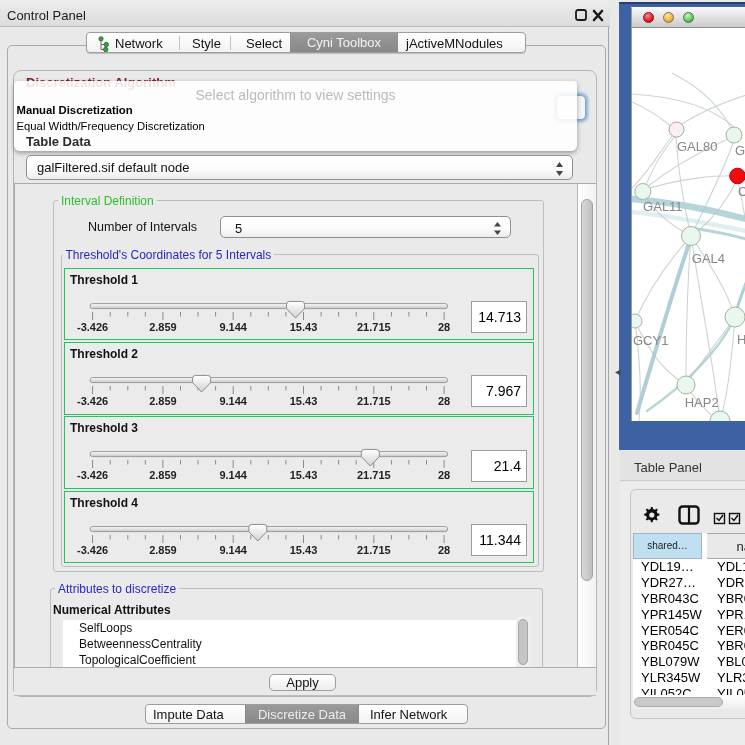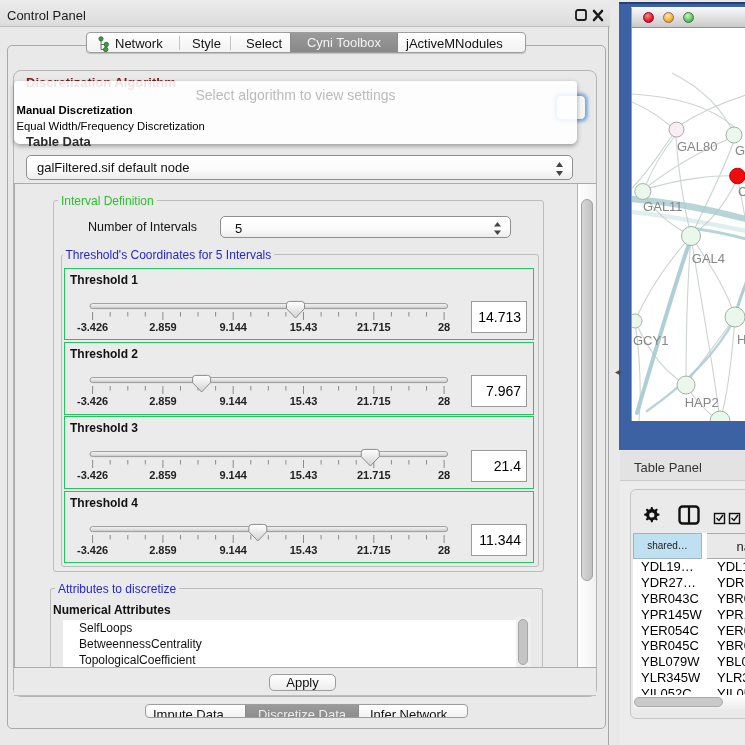--- a/index.html
+++ b/index.html
@@ -23,21 +23,21 @@
 #toptabs span.lbl { position:absolute; top:3px; }
 #toptabs .sep { position:absolute; top:3px; width:1px; height:14px; background:#c3c3c3; }
 #cyniseg { position:absolute; left:203px; top:0; width:108px; height:21px;
   background:linear-gradient(#9a9a9a,#868686); color:#f2f2f2; text-align:center; line-height:20px;
   border-left:1px solid #8c8c8c; border-right:1px solid #8c8c8c; }
 
 #ghost { left:26px; top:75px; font-size:13px; font-weight:bold; color:#7f1d1d; }
 #combotip { left:556px; top:95px; width:30px; height:25px; background:#f4f6f8;
   border:1px solid #86a9d4; border-radius:5px;
   box-shadow:0 0 3px 2px rgba(100,155,215,.75); }
-#popup { left:14px; top:81px; width:563px; height:63px;
+#popup { left:14px; top:81px; width:563px; height:70px;
   background:rgba(255,255,255,.88); border-radius:4px 4px 6px 6px;
   box-shadow:0 2px 5px rgba(0,0,0,.35); font-size:11.5px; color:#000; }
 #popup .r1 { position:absolute; top:6px; left:0; width:100%; text-align:center; color:#bbbbbb; font-size:14px; }
 #popup .r2 { position:absolute; top:23px; left:2.5px; font-weight:bold; font-size:11.3px; }
 #popup .r3 { position:absolute; top:38.5px; left:2.5px; font-size:11.3px; }
 
 #tdlabel { left:26px; top:134px; font-size:13px; font-weight:bold; color:#2c2c2c; }
 .combo { background:linear-gradient(#ffffff,#fbfbfb 60%,#ececec);
   border:1px solid #8f8f8f; border-radius:5px; color:#101010; }
 #tdcombo { left:26px; top:155px; width:547px; height:25px; font-size:13px; }
@@ -78,21 +78,21 @@
   background:linear-gradient(90deg,#ffffff,#f1f1f1); border-left:1px solid #b5b5b5; }
 #vsb .th { position:absolute; left:3px; top:15px; width:12px; height:382px;
   background:linear-gradient(90deg,#d8d8d8,#bfbfbf); border:1px solid #a2a2a2; border-radius:6px; }
 
 #applyrow { left:14px; top:668px; width:582px; height:28px; background:#eaeaea;
   border-bottom:1px solid #bdbdbd;}
 #applybtn { left:269px; top:674px; width:67px; height:17px;
   background:linear-gradient(#ffffff,#ededed); border:1px solid #9d9d9d; border-radius:5px;
   font-size:13px; color:#111; text-align:center; line-height:15px; }
 
-#bottabs { left:145px; top:704px; width:323px; height:14px; background:linear-gradient(#ffffff,#f2f2f2);
+#bottabs { left:145px; top:704px; width:323px; height:20px; background:linear-gradient(#ffffff,#f2f2f2);
   border:1px solid #9d9d9d; border-radius:4px; font-size:13px; color:#111; overflow:hidden; }
 #btseg { position:absolute; left:99px; top:0; width:114px; height:20px;
   background:linear-gradient(#9a9a9a,#868686); color:#ededed; text-align:center; line-height:19px;
   border-left:1px solid #8c8c8c; border-right:1px solid #8c8c8c; }
 
 #bluewin { left:619px; top:2px; width:126px; height:448px; background:#3c62a4;
   border-top:2px solid #27406e; }
 #mactitle { left:631px; top:7px; width:114px; height:21px;
   background:linear-gradient(#f8f8f8,#cacaca); border-top:1px solid #fdfdfd; border-left:1px solid #9a9a9a; border-bottom:1px solid #8f8f8f; }
 .light { position:absolute; top:4px; width:11px; height:11px; border-radius:50%; }

